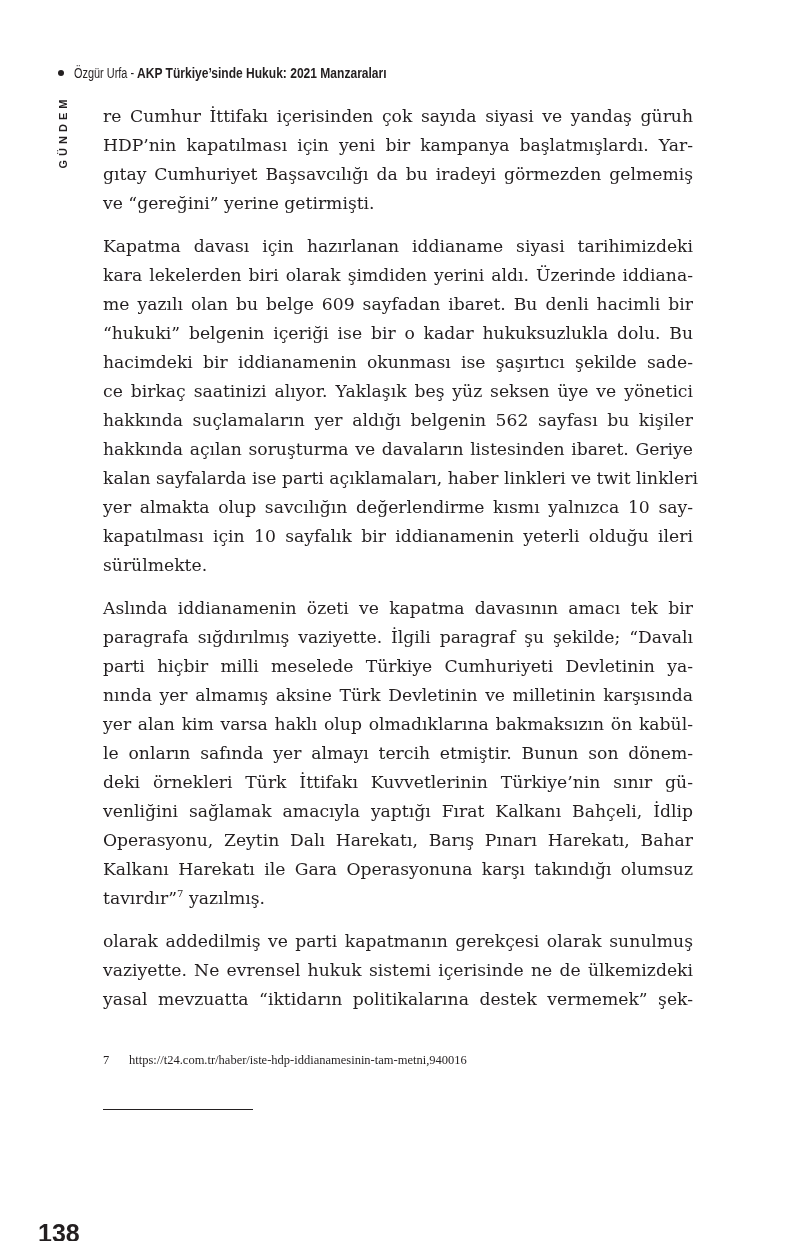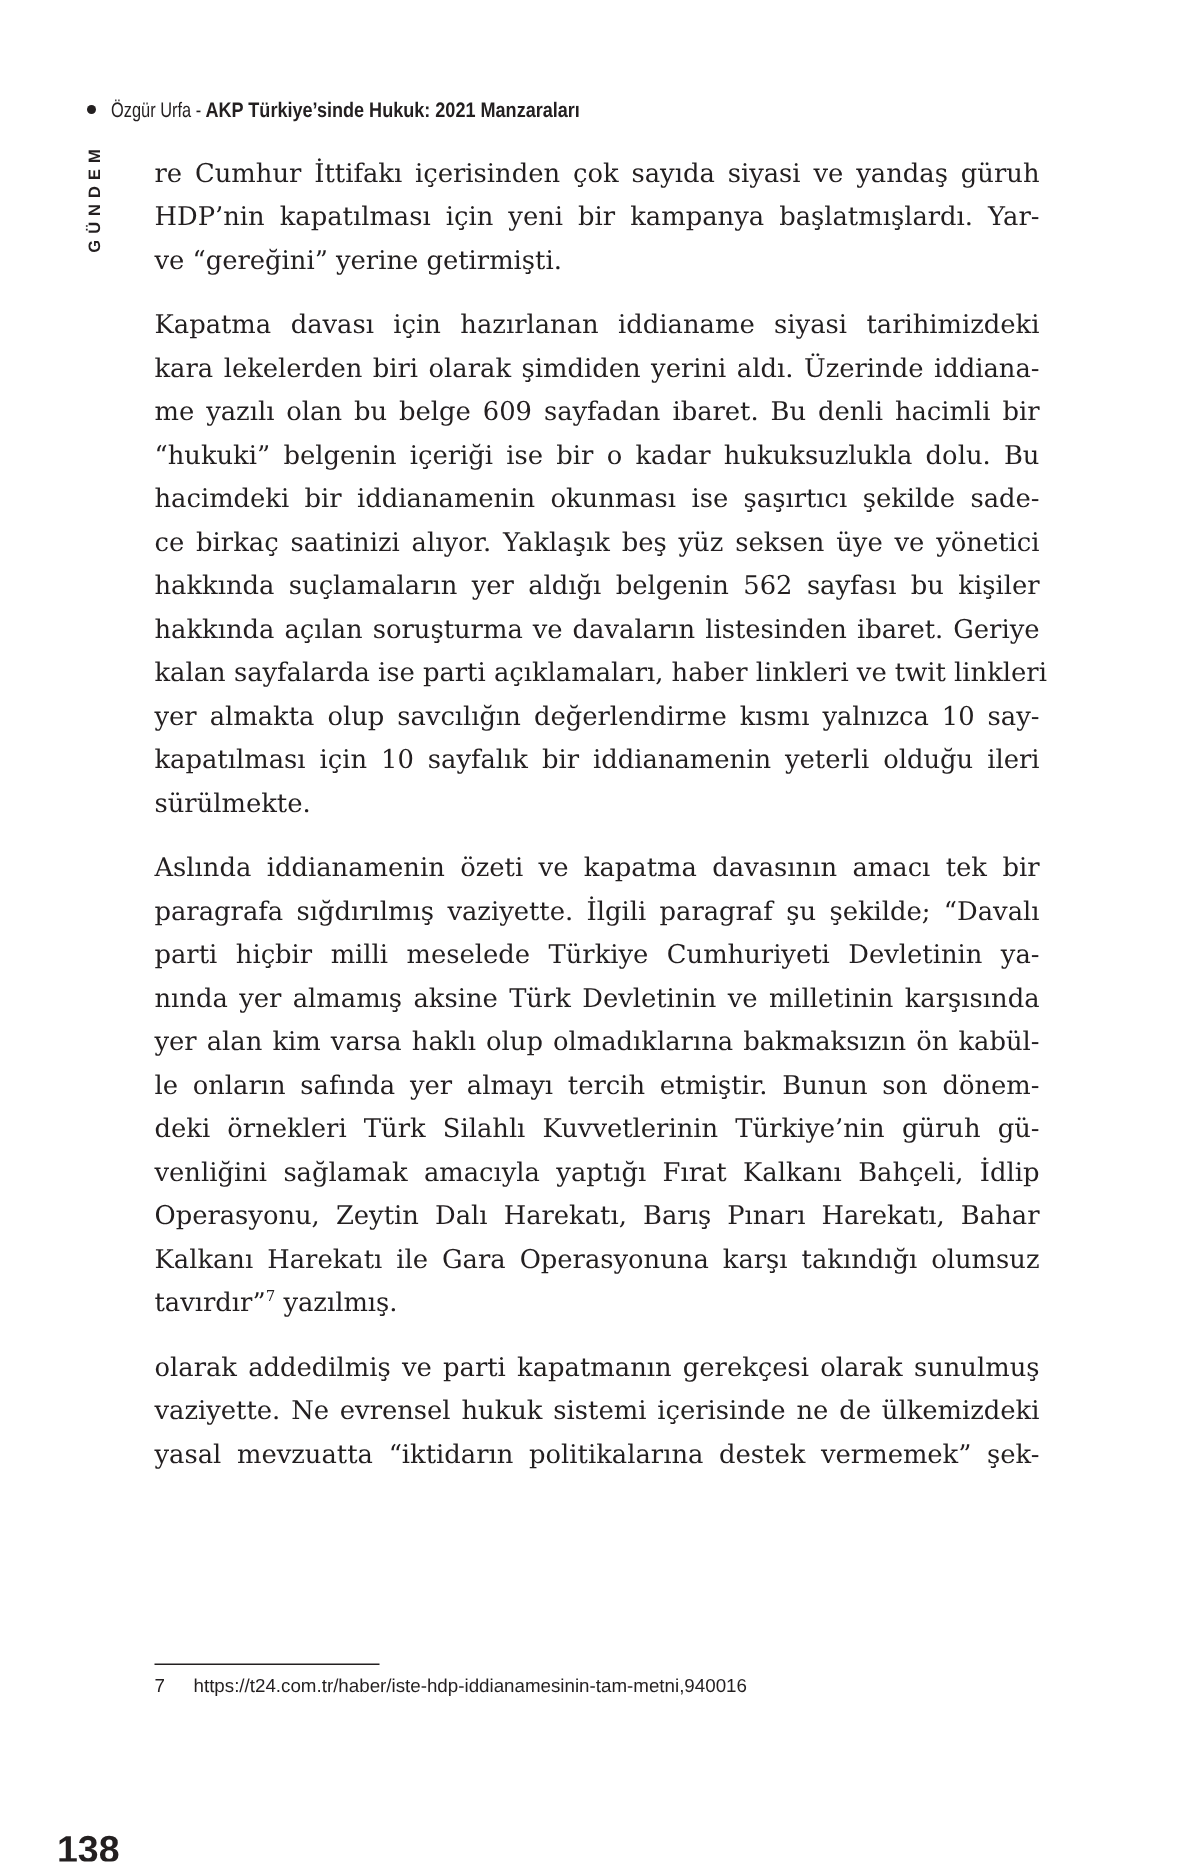--- a/index.html
+++ b/index.html
@@ -23,22 +23,22 @@
   .content {
     position: absolute; left: 103px; top: 102px; width: 590px;
     font-family: "DejaVu Serif", serif; font-size: 17.2px; line-height: 29px;
   }
   .para { margin: 0 0 14px 0; }
   .line { display: block; text-align: justify; text-align-last: justify; white-space: nowrap; }
   .line.last { text-align-last: left; }
   .fnref { font-size: 10px; vertical-align: super; line-height: 0; }
   .fn-rule { position: absolute; left: 103px; top: 1109px; width: 150px; height: 1px; background: #231f20; }
   .footnote {
-    position: absolute; left: 103px; top: 1116px;
-    font-family: Liberation Sans, sans-serif; font-size: 12.5px; line-height: 16px; white-space: nowrap;
+    position: absolute; left: 103px; top: 1052px;
+    font-family: Liberation Serif, serif; font-size: 12.5px; line-height: 16px; white-space: nowrap;
   }
   .fn-num { display: inline-block; width: 26px; }
   .page-number {
     position: absolute; left: 38px; top: 1221px;
     font-family: "Liberation Sans", sans-serif; font-weight: bold; font-size: 25px; line-height: 24px;
   }
 </style>
 </head>
 <body>
 
@@ -49,20 +49,21 @@
 </div>
 
 <div class="section-vertical">
   <span>GÜNDEM</span>
 </div>
 
 <div class="content">
   <div class="para">
     <span class="line">re Cumhur İttifakı içerisinden çok sayıda siyasi ve yandaş güruh</span>
     <span class="line">HDP’nin kapatılması için yeni bir kampanya başlatmışlardı. Yar-</span>
+    <span class="line">gıtay Cumhuriyet Başsavcılığı da bu iradeyi görmezden gelmemiş</span>
     <span class="line last">ve “gereğini” yerine getirmişti.</span>
   </div>
   <div class="para">
     <span class="line">Kapatma davası için hazırlanan iddianame siyasi tarihimizdeki</span>
     <span class="line">kara lekelerden biri olarak şimdiden yerini aldı. Üzerinde iddiana-</span>
     <span class="line">me yazılı olan bu belge 609 sayfadan ibaret. Bu denli hacimli bir</span>
     <span class="line">“hukuki” belgenin içeriği ise bir o kadar hukuksuzlukla dolu. Bu</span>
     <span class="line">hacimdeki bir iddianamenin okunması ise şaşırtıcı şekilde sade-</span>
     <span class="line">ce birkaç saatinizi alıyor. Yaklaşık beş yüz seksen üye ve yönetici</span>
     <span class="line">hakkında suçlamaların yer aldığı belgenin 562 sayfası bu kişiler</span>
@@ -72,21 +73,21 @@
     <span class="line">kapatılması için 10 sayfalık bir iddianamenin yeterli olduğu ileri</span>
     <span class="line last">sürülmekte.</span>
   </div>
   <div class="para">
     <span class="line">Aslında iddianamenin özeti ve kapatma davasının amacı tek bir</span>
     <span class="line">paragrafa sığdırılmış vaziyette. İlgili paragraf şu şekilde; “Davalı</span>
     <span class="line">parti hiçbir milli meselede Türkiye Cumhuriyeti Devletinin ya-</span>
     <span class="line">nında yer almamış aksine Türk Devletinin ve milletinin karşısında</span>
     <span class="line">yer alan kim varsa haklı olup olmadıklarına bakmaksızın ön kabül-</span>
     <span class="line">le onların safında yer almayı tercih etmiştir. Bunun son dönem-</span>
-    <span class="line">deki örnekleri Türk Silahlı Kuvvetlerinin Türkiye’nin güruh gü-</span>
+    <span class="line">deki örnekleri Türk İttifakı Kuvvetlerinin Türkiye’nin sınır gü-</span>
     <span class="line">venliğini sağlamak amacıyla yaptığı Fırat Kalkanı Bahçeli, İdlip</span>
     <span class="line">Operasyonu, Zeytin Dalı Harekatı, Barış Pınarı Harekatı, Bahar</span>
     <span class="line">Kalkanı Harekatı ile Gara Operasyonuna karşı takındığı olumsuz</span>
     <span class="line last"><span>tavırdır”</span><sup class="fnref">7</sup><span> yazılmış.</span></span>
   </div>
   <div class="para">
     <span class="line">olarak addedilmiş ve parti kapatmanın gerekçesi olarak sunulmuş</span>
     <span class="line">vaziyette. Ne evrensel hukuk sistemi içerisinde ne de ülkemizdeki</span>
     <span class="line">yasal mevzuatta “iktidarın politikalarına destek vermemek” şek-</span>
   </div>

